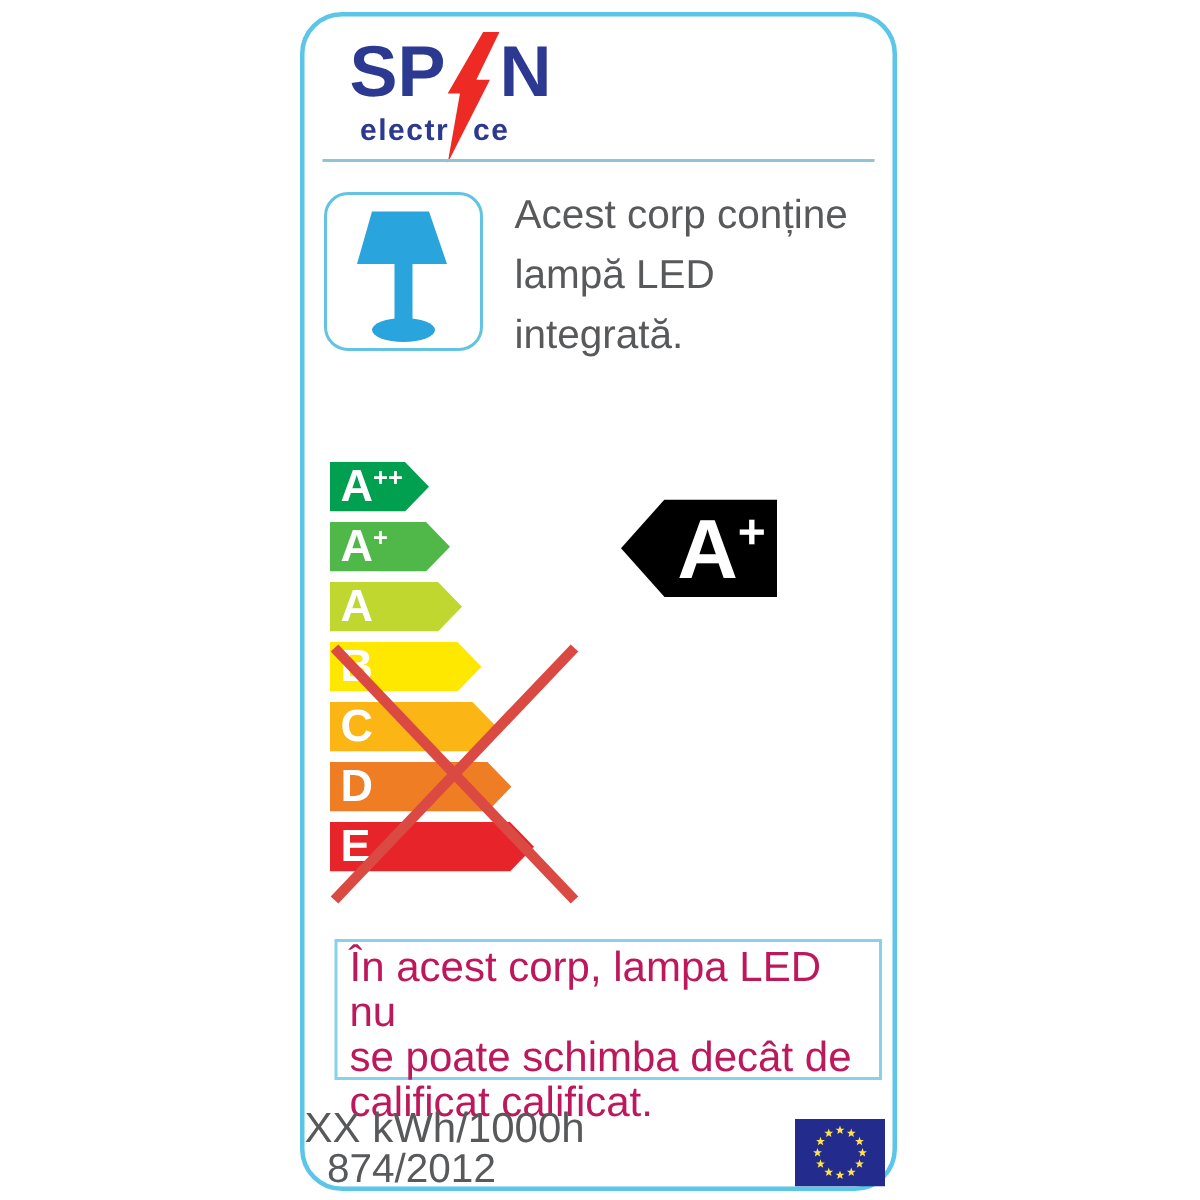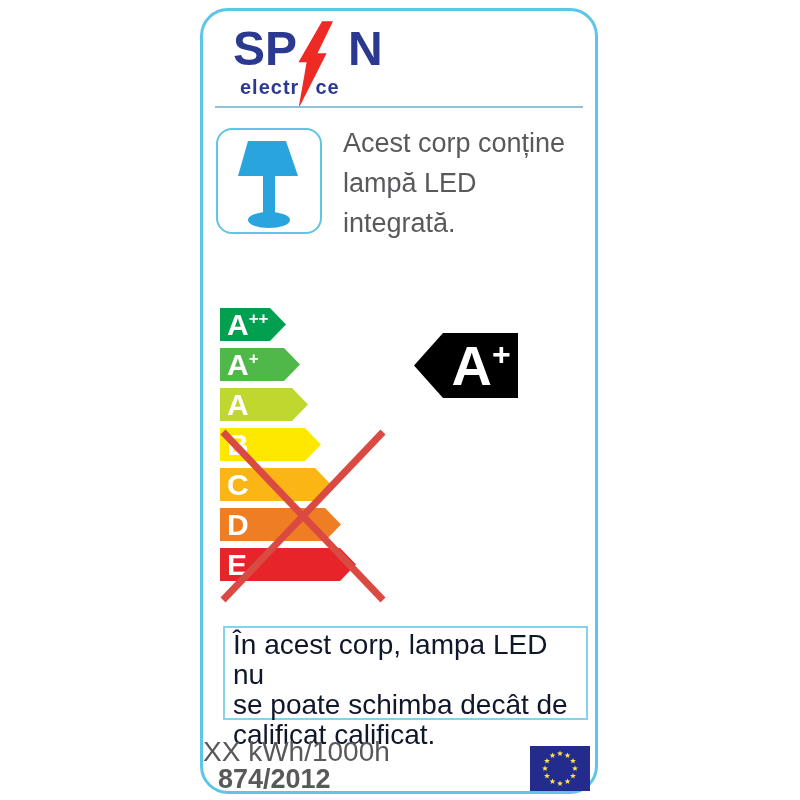--- a/index.html
+++ b/index.html
@@ -4,21 +4,21 @@
 <style>
   html,body{margin:0;padding:0;background:#ffffff;}
   body{width:800px;height:800px;position:relative;font-family:"Liberation Sans",sans-serif;overflow:hidden;}
 
   .label{position:absolute;left:200px;top:8px;width:398px;height:786px;box-sizing:border-box;
          border:3px solid #5bc6e8;border-radius:28px;background:#ffffff;}
 
   
   .logo{position:absolute;left:28px;top:8px;width:150px;height:92px;}
   .logo-main{position:absolute;left:2px;top:6px;font-size:48px;font-weight:bold;letter-spacing:0px;line-height:1;}
-  .logo-main .sp{margin-right:51px;}
+  .logo-main .sp{margin-right:36px;}
   .logo-tag{position:absolute;left:9px;top:58px;font-size:20px;font-weight:bold;letter-spacing:1px;line-height:1;}
   .logo-tag .ce{margin-left:16px;}
   .bolt{position:absolute;left:62px;top:0px;width:40px;height:92px;}
 
   .divider{position:absolute;left:12px;right:12px;top:95px;height:2px;background:#8fc3d6;}
 
   
   .lamp-box{position:absolute;left:13px;top:117px;width:106px;height:106px;box-sizing:border-box;
             border:2px solid #62c3e3;border-radius:16px;background:#ffffff;}
   .lamp-box svg{position:absolute;left:0;top:0;}
@@ -36,24 +36,24 @@
   .rating{position:absolute;left:211px;top:322px;width:104px;height:65px;}
   .rating svg{position:absolute;left:0;top:0;}
   .rating-text{position:absolute;left:30px;top:0;width:74px;height:65px;display:flex;align-items:center;justify-content:center;
                color:#ffffff;font-weight:bold;font-size:56px;line-height:1;}
   .rating-text sup{font-size:32px;position:relative;top:-12px;line-height:1;}
 
   .cross{position:absolute;left:16px;top:415px;width:168px;height:178px;}
 
   
   .notice{position:absolute;left:20px;top:615px;width:365px;height:94px;box-sizing:border-box;
-          border:2px solid #86d2ea;padding:2px 0 0 8px;font-size:28px;line-height:30px;color:#0f172a;background:#ffffff;}
+          border:2px solid #86d2ea;padding:2px 0 0 8px;font-size:28px;line-height:30px;color:#be185d;background:#ffffff;}
 
   .consumption{position:absolute;left:0;top:725px;width:100%;font-size:28px;color:#58595b;}
-  .regulation{position:absolute;left:15px;top:753px;font-size:27px;font-weight:bold;color:#58595b;}
+  .regulation{position:absolute;left:15px;top:753px;font-size:27px;font-weight:normal;color:#58595b;}
 
   .eu-flag{position:absolute;left:327px;top:735px;width:60px;height:45px;}
 </style>
 </head>
 <body>
 
 <div class="label">
 
   <div class="logo">
     <div class="logo-main" style="color: rgb(43, 57, 144);">

